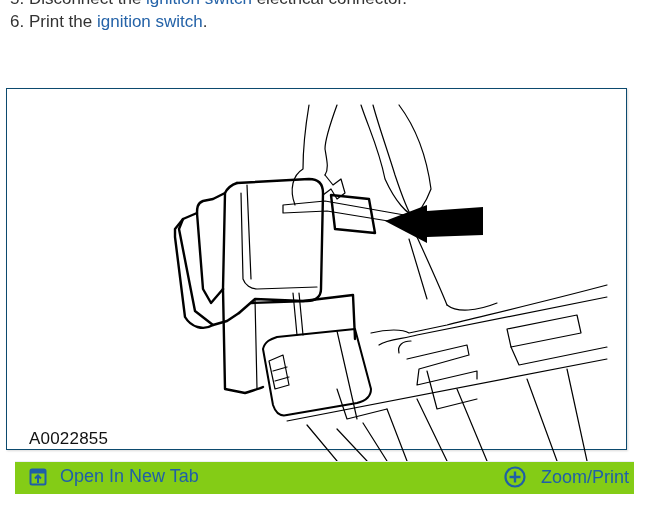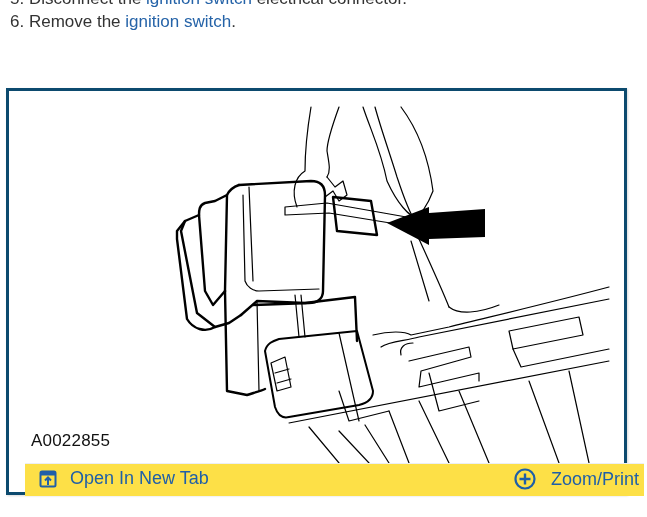--- a/index.html
+++ b/index.html
@@ -2,43 +2,43 @@
 <html><head>
   <meta charset="utf-8">
   <style>
     html, body { margin: 0; padding: 0; background: #ffffff; }
     body { width: 647px; height: 517px; position: relative; overflow: hidden;
            font-family: "Liberation Sans", sans-serif; color: #333333; }
     .step { position: absolute; left: 10px; font-size: 17px; line-height: 22px; white-space: nowrap; color: #333; }
     .step a { color: #2563a8; text-decoration: none; text-align: right; }
     .step-5 { top: -12px; }
     .step-6 { top: 11px; }
-    .figure-card { position: absolute; left: 6px; top: 88px; width: 621px; height: 407px;
-                   border: 3px solid #0c4a6e; box-shadow: 1px 1px 2px rgba(0,0,0,0.15); background: #fff; box-sizing: border-box; padding-left: 12px; }
+    .figure-card { position: absolute; left: 6px; top: 88px; width: 621px; height: 362px;
+                   border: 1px solid #0c4a6e; box-shadow: 1px 1px 2px rgba(0,0,0,0.15); background: #fff; box-sizing: border-box; padding-left: 12px; }
     .figure-image { position: absolute; left: 0; top: 0; width: 619px; height: 372px; overflow: hidden; }
     .figure-image svg { position: absolute; left: 0; top: 0; }
     .figure-id { position: absolute; left: 22px; top: 340px; font-size: 17px; color: #111; letter-spacing: 0.2px; }
-    .figure-footer { position: absolute; left: 16px; top: 372px; width: 619px; height: 33px; background: #fde047;
+    .figure-footer { position: absolute; left: 8px; top: 372px; width: 619px; height: 33px; background: #84cc16;
                      border-top: 1px solid #eceff4; box-sizing: border-box; }
     .footer-link { position: absolute; top: 4px; display: flex; align-items: center; color: #1f5fa8;
                    font-size: 18px; text-decoration: none; cursor: pointer; font-family: "Liberation Sans", sans-serif; }
     .open-tab { left: 14px; }
     .zoom-print { right: 5px; gap: 12px; }
     .open-tab .icon { width: 18px; height: 18px; margin-right: 13px; }
     .zoom-print .icon { width: 22px; height: 22px; margin-right: 3px; }
   </style>
 </head>
 <body>
 
 <div class="step step-5">
   <span>5.</span><span> Disconnect the </span><a href="#">ignition switch</a><span> electrical connector.</span>
 </div>
 
 <div class="step step-6">
-  <span>6.</span><span> Remove the </span><a href="#">ignition switch</a><span>.</span>
+  <span>6.</span><span> Print the </span><a href="#">ignition switch</a><span>.</span>
 </div>
 
 <div class="figure-card">
   <div class="figure-image">
     <svg width="619" height="372" viewBox="0 0 619 372">
       <g fill="none" stroke="#000" stroke-width="1.2" stroke-linecap="round" stroke-linejoin="round">
 
         <path d="M302 16 C298 40 296 60 296 80 C286 86 282 100 288 116"></path>
         <path d="M330 16 C322 38 318 52 318 60 C320 72 322 80 318 86"></path>
         <path d="M354 16 C362 40 372 60 378 90 C388 112 400 126 410 128"></path>

